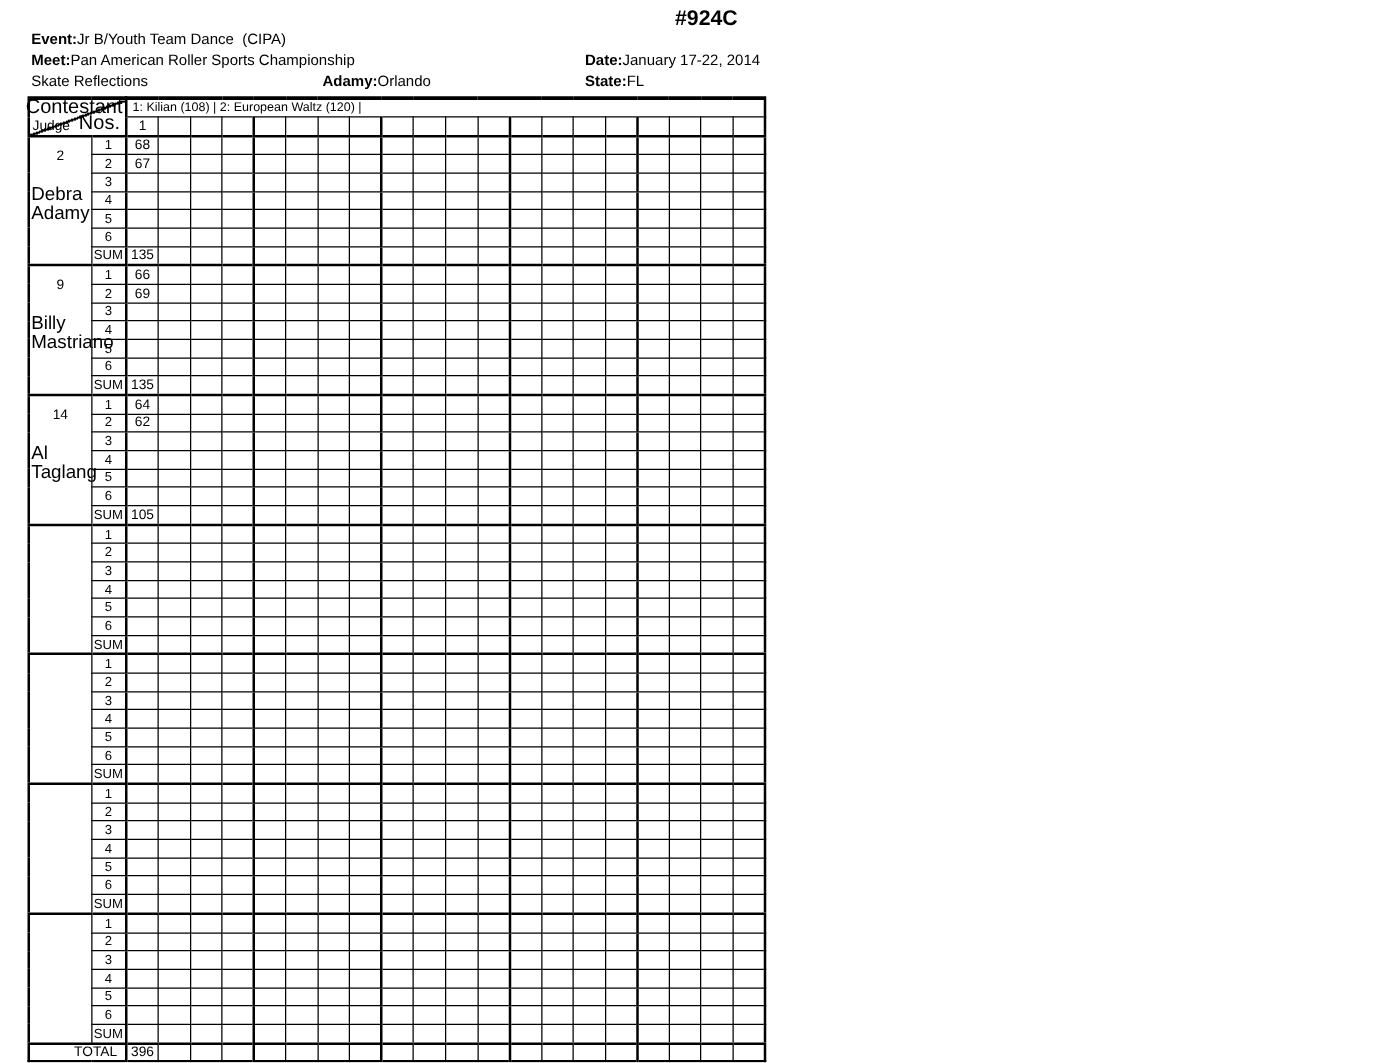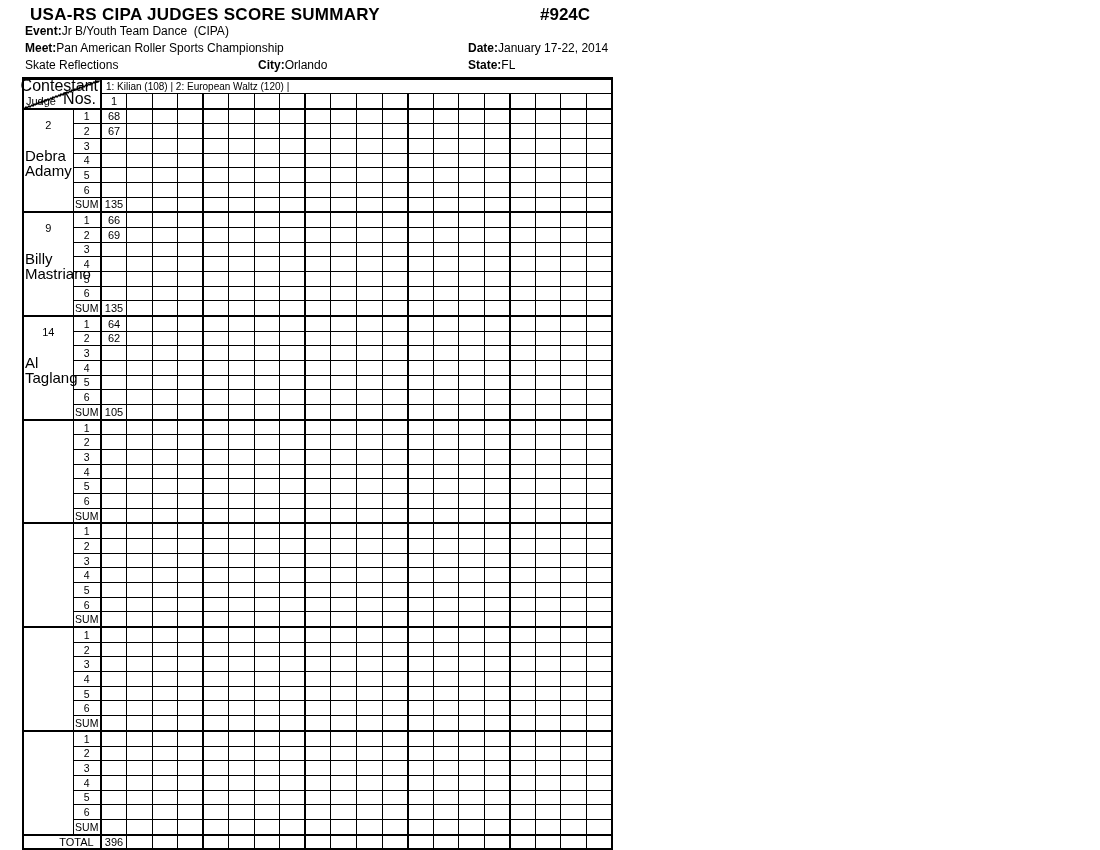--- a/index.html
+++ b/index.html
@@ -65,28 +65,27 @@
   .jnames{margin-top:16px;}
   .jname{padding-left:1px;font-size:15px;line-height:15px;}
   td.rlabel{font-size:10.5px;}
   td.tlabel{font-size:11px;padding-left:29px;}
 </style>
 </head>
 <body>
 
 <div class="page">
 
-  <span class="abs title">USA-RS CIPA JUDGES SCORE SUMMARY</span>
   <span class="abs docnum">#924C</span>
 
   <span class="abs meta l-event"><b>Event:</b><span>Jr B/Youth Team Dance  (CIPA)</span></span>
   <span class="abs meta l-meet"><b>Meet:</b><span>Pan American Roller Sports Championship</span></span>
   <span class="abs meta l-date"><b>Date:</b><span>January 17-22, 2014</span></span>
   <span class="abs meta l-venue">Skate Reflections</span>
-  <span class="abs meta l-city"><b>City:</b><span>Orlando</span></span>
+  <span class="abs meta l-city"><b>Adamy:</b><span>Orlando</span></span>
   <span class="abs meta l-state"><b>State:</b><span>FL</span></span>
 
   <table class="grid">
     <colgroup id="cols">
         <col class="c-judge">
         <col class="c-nos">
         <col class="c-score">
         <col class="c-score">
         <col class="c-score">
         <col class="c-score">

